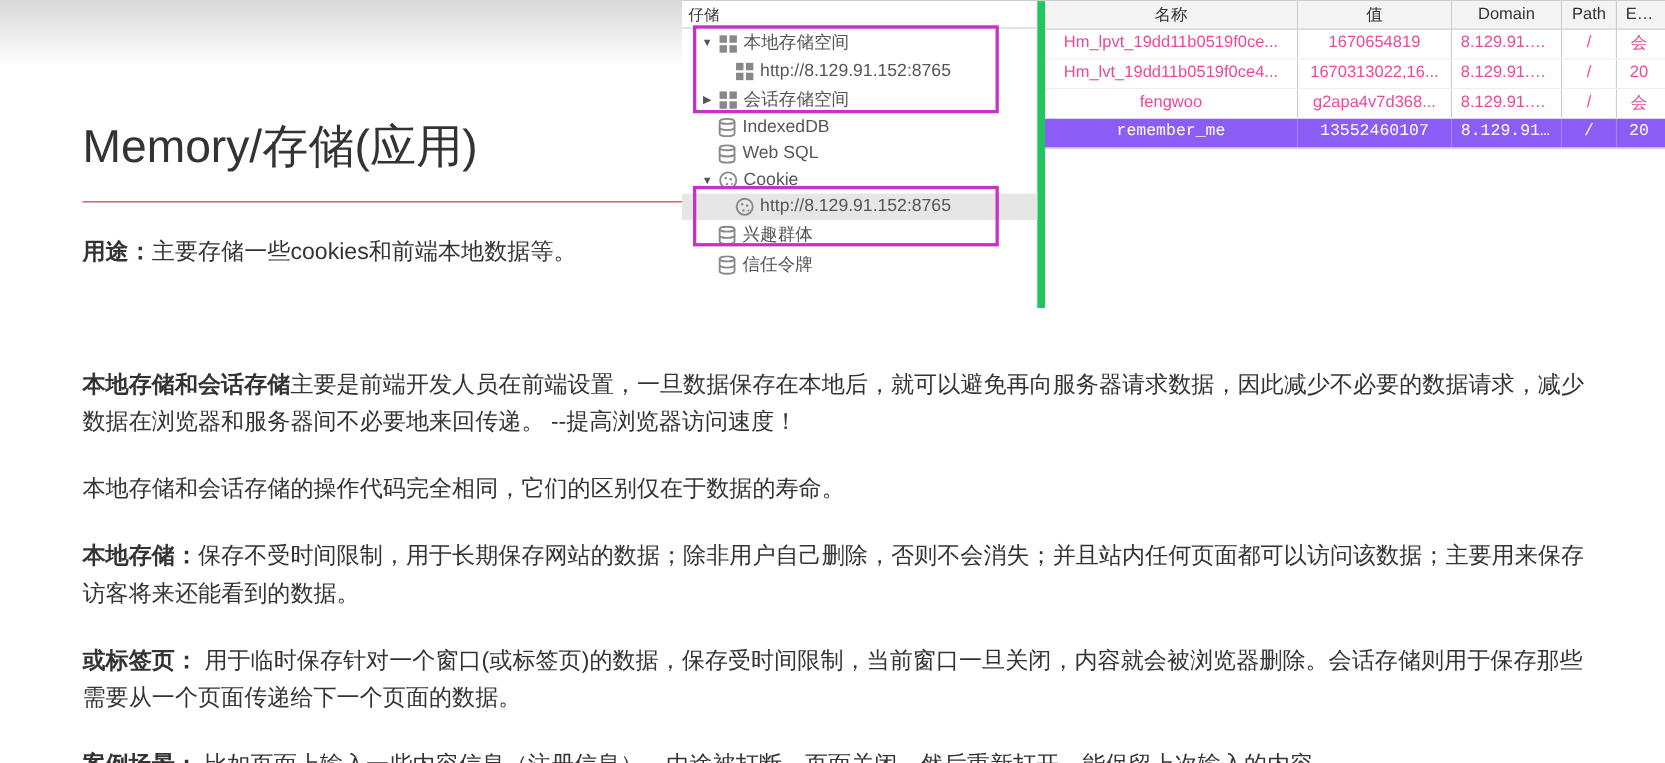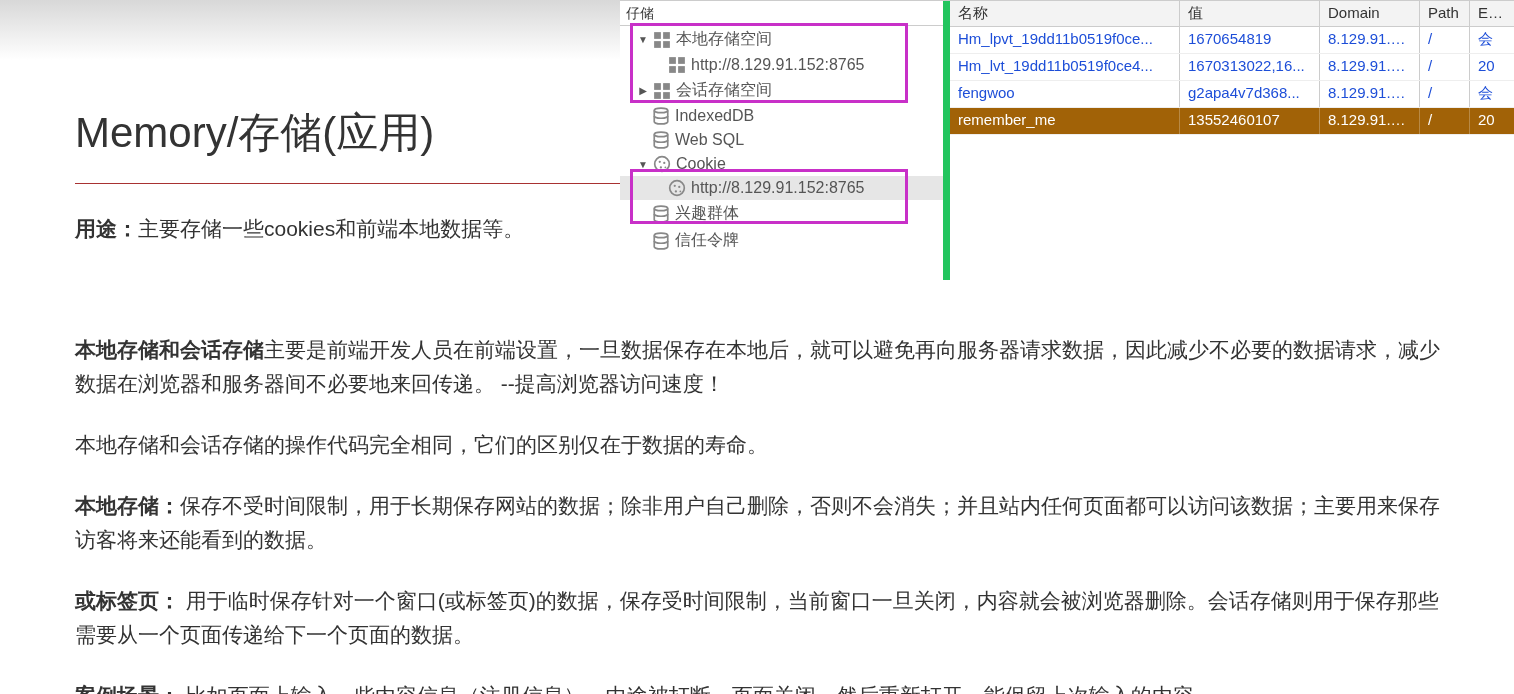--- a/index.html
+++ b/index.html
@@ -112,35 +112,37 @@
       font-size: 15px;
       color: #333;
     }
     .th, .td {
       padding: 3px 8px;
       border-right: 1px solid #ccc;
       overflow: hidden;
       text-overflow: ellipsis;
       white-space: nowrap;
       font-size: 15px;
+      text-align: center;
     }
     .c-name { width: 230px; }
     .c-value { width: 140px; }
     .c-domain { width: 100px; }
     .c-path { width: 50px; }
     .c-exp { width: 40px; border-right: none; }
     .table-row {
       display: flex;
       height: 27px;
       border-bottom: 1px solid #eee;
-      color: #1d4ed8;
+      color: #ec4899;
     }
     .table-row.selected {
-      background: #a16207;
+      background: #8b5cf6;
       color: #fff;
+      font-family: Liberation Mono, monospace;
     }
     .table-row.selected .td { border-right-color: rgba(255,255,255,0.25); }
   </style>
 </head>
 <body>
 
 <div class="gradient-top"></div>
 
 <div class="content-left">
   <div class="title">Memory/存储(应用)</div>

